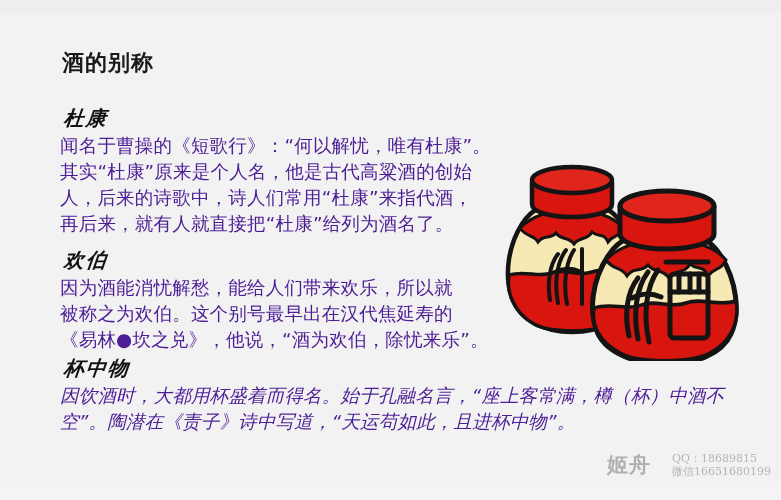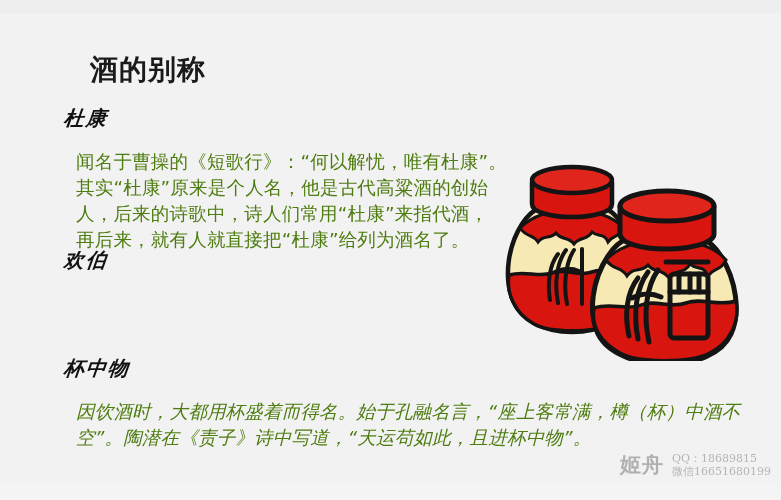--- a/index.html
+++ b/index.html
@@ -27,27 +27,26 @@
     left: 0; bottom: 0;
     width: 781px; height: 18px;
     background: #f4f4f4;
   }
 
   
   .page-title {
     position: absolute;
     left: 62px;
     top: 36px;
-    font-size: 28px;
+    font-size: 22px;
     font-weight: bold;
     color: #1a1a1a;
     letter-spacing: 1px;
     line-height: 1.1;
     white-space: nowrap;
-    margin-left: 28px;
   }
 
   
   .section {
     position: absolute;
     left: 60px;
   }
   .sec-1 { top: 108px; }
   .sec-2 { top: 250px; }
   .sec-3 { top: 358px; }
@@ -61,23 +60,23 @@
     letter-spacing: 2px;
     line-height: 1.0;
     margin: 0 0 5px 4px;
     transform: skewX(-6deg);
     display: inline-block;
   }
 
   .sec-body {
     font-size: 18.5px;
     line-height: 26px;
-    color: #4d7c0f;
+    color: #4c1d95;
     letter-spacing: 0.2px;
-    margin: 16px;
+    margin: 0;
     white-space: pre-line;
   }
   .sec-1 .sec-body,
   .sec-2 .sec-body { width: 452px; }
   .sec-3 .sec-body { width: 690px; font-style: italic; }
 
   
   .jars {
     position: absolute;
     left: 486px;
@@ -87,21 +86,21 @@
   }
   .jars svg { display: block; width: 100%; height: 100%; }
 
   
   .watermark {
     position: absolute;
     right: 10px;
     bottom: 22px;
     display: flex;
     align-items: center;
-    gap: 8px;
+    gap: 21px;
     color: #b3b3b3;
     user-select: none;
     margin-left: 30px;
   }
   .wm-name {
     font-size: 21px;
     font-weight: bold;
     letter-spacing: 1px;
     color: #b0b0b0;
     line-height: 1;
@@ -127,20 +126,23 @@
   <div class="section sec-1">
     <div class="sec-heading">杜康</div>
     <p class="sec-body">闻名于曹操的《短歌行》：“何以解忧，唯有杜康”。
 其实“杜康”原来是个人名，他是古代高粱酒的创始
 人，后来的诗歌中，诗人们常用“杜康”来指代酒，
 再后来，就有人就直接把“杜康”给列为酒名了。</p>
   </div>
 
   <div class="section sec-2">
     <div class="sec-heading">欢伯</div>
+    <p class="sec-body">因为酒能消忧解愁，能给人们带来欢乐，所以就
+被称之为欢伯。这个别号最早出在汉代焦延寿的
+ 《易林●坎之兑》，他说，“酒为欢伯，除忧来乐”。</p>
   </div>
 
   <div class="section sec-3">
     <div class="sec-heading">杯中物</div>
     <p class="sec-body">因饮酒时，大都用杯盛着而得名。始于孔融名言，“座上客常满，樽（杯）中酒不
 空”。陶潜在《责子》诗中写道，“天运苟如此，且进杯中物”。</p>
   </div>
 
   <div class="jars">
     <svg viewBox="0 0 288 215" xmlns="http://www.w3.org/2000/svg">

